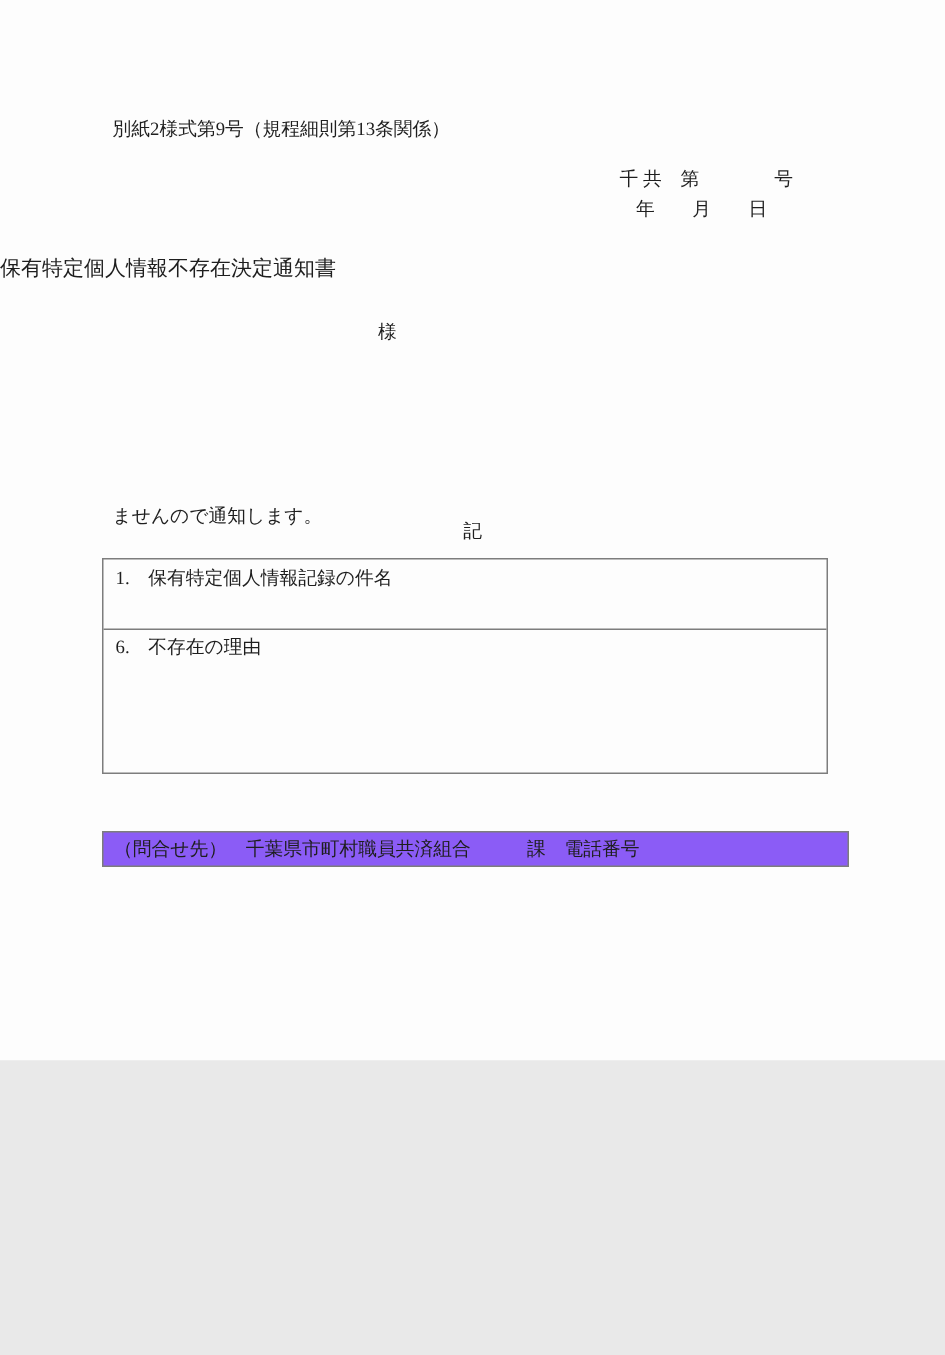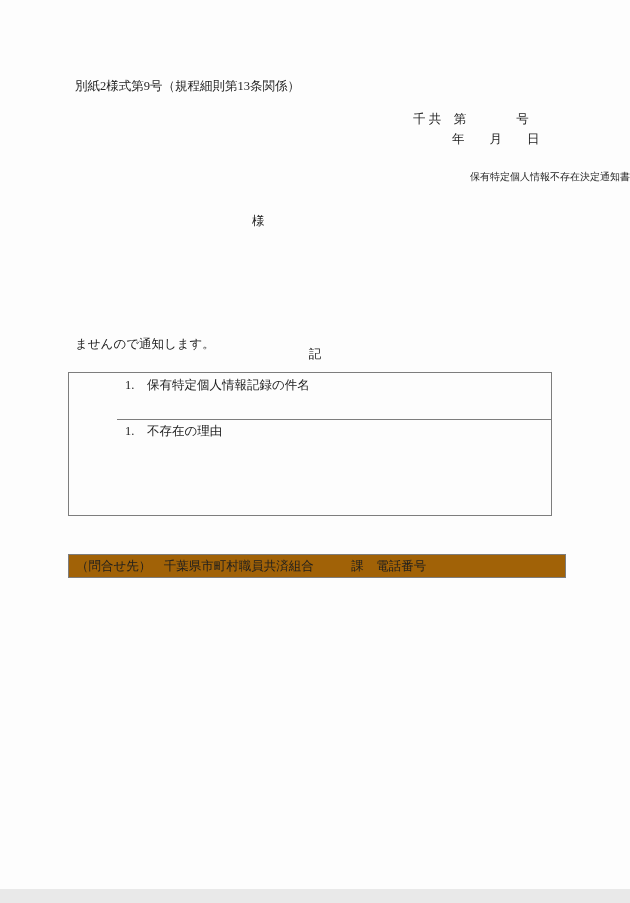--- a/index.html
+++ b/index.html
@@ -1,61 +1,61 @@
 <!DOCTYPE html>
 <html><head>
 <meta charset="utf-8">
 <style>
   html, body { margin: 0; padding: 0; background: #e9e9e9; }
   .page {
     position: relative;
     width: 630px;
-    height: 889px;
+    height: 707px;
     margin: 0 auto;
     background: #fdfdfd;
     font-family: "Liberation Serif", "DejaVu Serif", serif;
     color: #1e1e1e;
     font-size: 12.5px;
     overflow: hidden;
   }
   .abs { position: absolute; white-space: pre; }
 
   .form-number   { left: 75px;  top: 78px; }
   .ref-number    { left: 413px; top: 111px; }
-  .date-blank    { left: 452px; top: 131px; }
-  .doc-title     { left: 0; right: 0; top: 170px; text-align: right; font-size: 10px; white-space: pre; }
+  .date-blank    { left: 424px; top: 131px; }
+  .doc-title     { left: 0; right: 0; top: 170px; text-align: left; font-size: 14px; white-space: pre; }
   .addressee     { left: 252px; top: 213px; }
   .issuer        { left: 312px; top: 247px; }
   .body-par      { left: 75px;  top: 292px; width: 503px; line-height: 21px; }
   .body-par div  { white-space: pre-wrap; }
   .record-head   { left: 0; right: 0; top: 346px; text-align: center; }
 
   .notice-table {
     position: absolute;
     left: 68px; top: 372px;
     width: 482px;
     border: 1px solid #7d7d7d;
     background: #fdfdfd;
   }
-  .row { white-space: pre; box-sizing: border-box; margin-left: 48px; }
+  .row { white-space: pre; box-sizing: border-box; }
   .row-subject { height: 46px; padding: 4px 8px 0; line-height: 16px; }
   .row-reason  { height: 96px; padding: 3px 8px 0; line-height: 16px; border-top: 1px solid #7d7d7d; }
   .row-note    { height: 25px; line-height: 25px; padding: 0 8px; border-top: 1px solid #7d7d7d; }
 
   .contact-box {
     position: absolute;
     left: 68px; top: 554px;
     width: 482px;
     height: 22px;
     line-height: 22px;
     border: 1px solid #7d7d7d;
     padding: 0 7px;
     box-sizing: content-box;
     white-space: pre;
-    background: #a16207;
+    background: #8b5cf6;
   }
 </style>
 </head>
 <body>
 
 <div class="page">
 
   <div class="abs form-number">別紙2様式第9号（規程細則第13条関係）</div>
 
   <div class="abs ref-number">千 共　第　　　　号</div>
@@ -68,18 +68,18 @@
 
 
   <div class="abs body-par">
     <div>ませんので通知します。</div>
   </div>
 
   <div class="abs record-head">記</div>
 
   <div class="notice-table">
     <div class="row row-subject">1.　保有特定個人情報記録の件名</div>
-    <div class="row row-reason">1.　不存在の理由</div>
+    <div class="row row-reason">6.　不存在の理由</div>
   </div>
 
   <div class="contact-box">（問合せ先）　千葉県市町村職員共済組合　　　課　電話番号</div>
 
 </div>
 
 </body></html>

